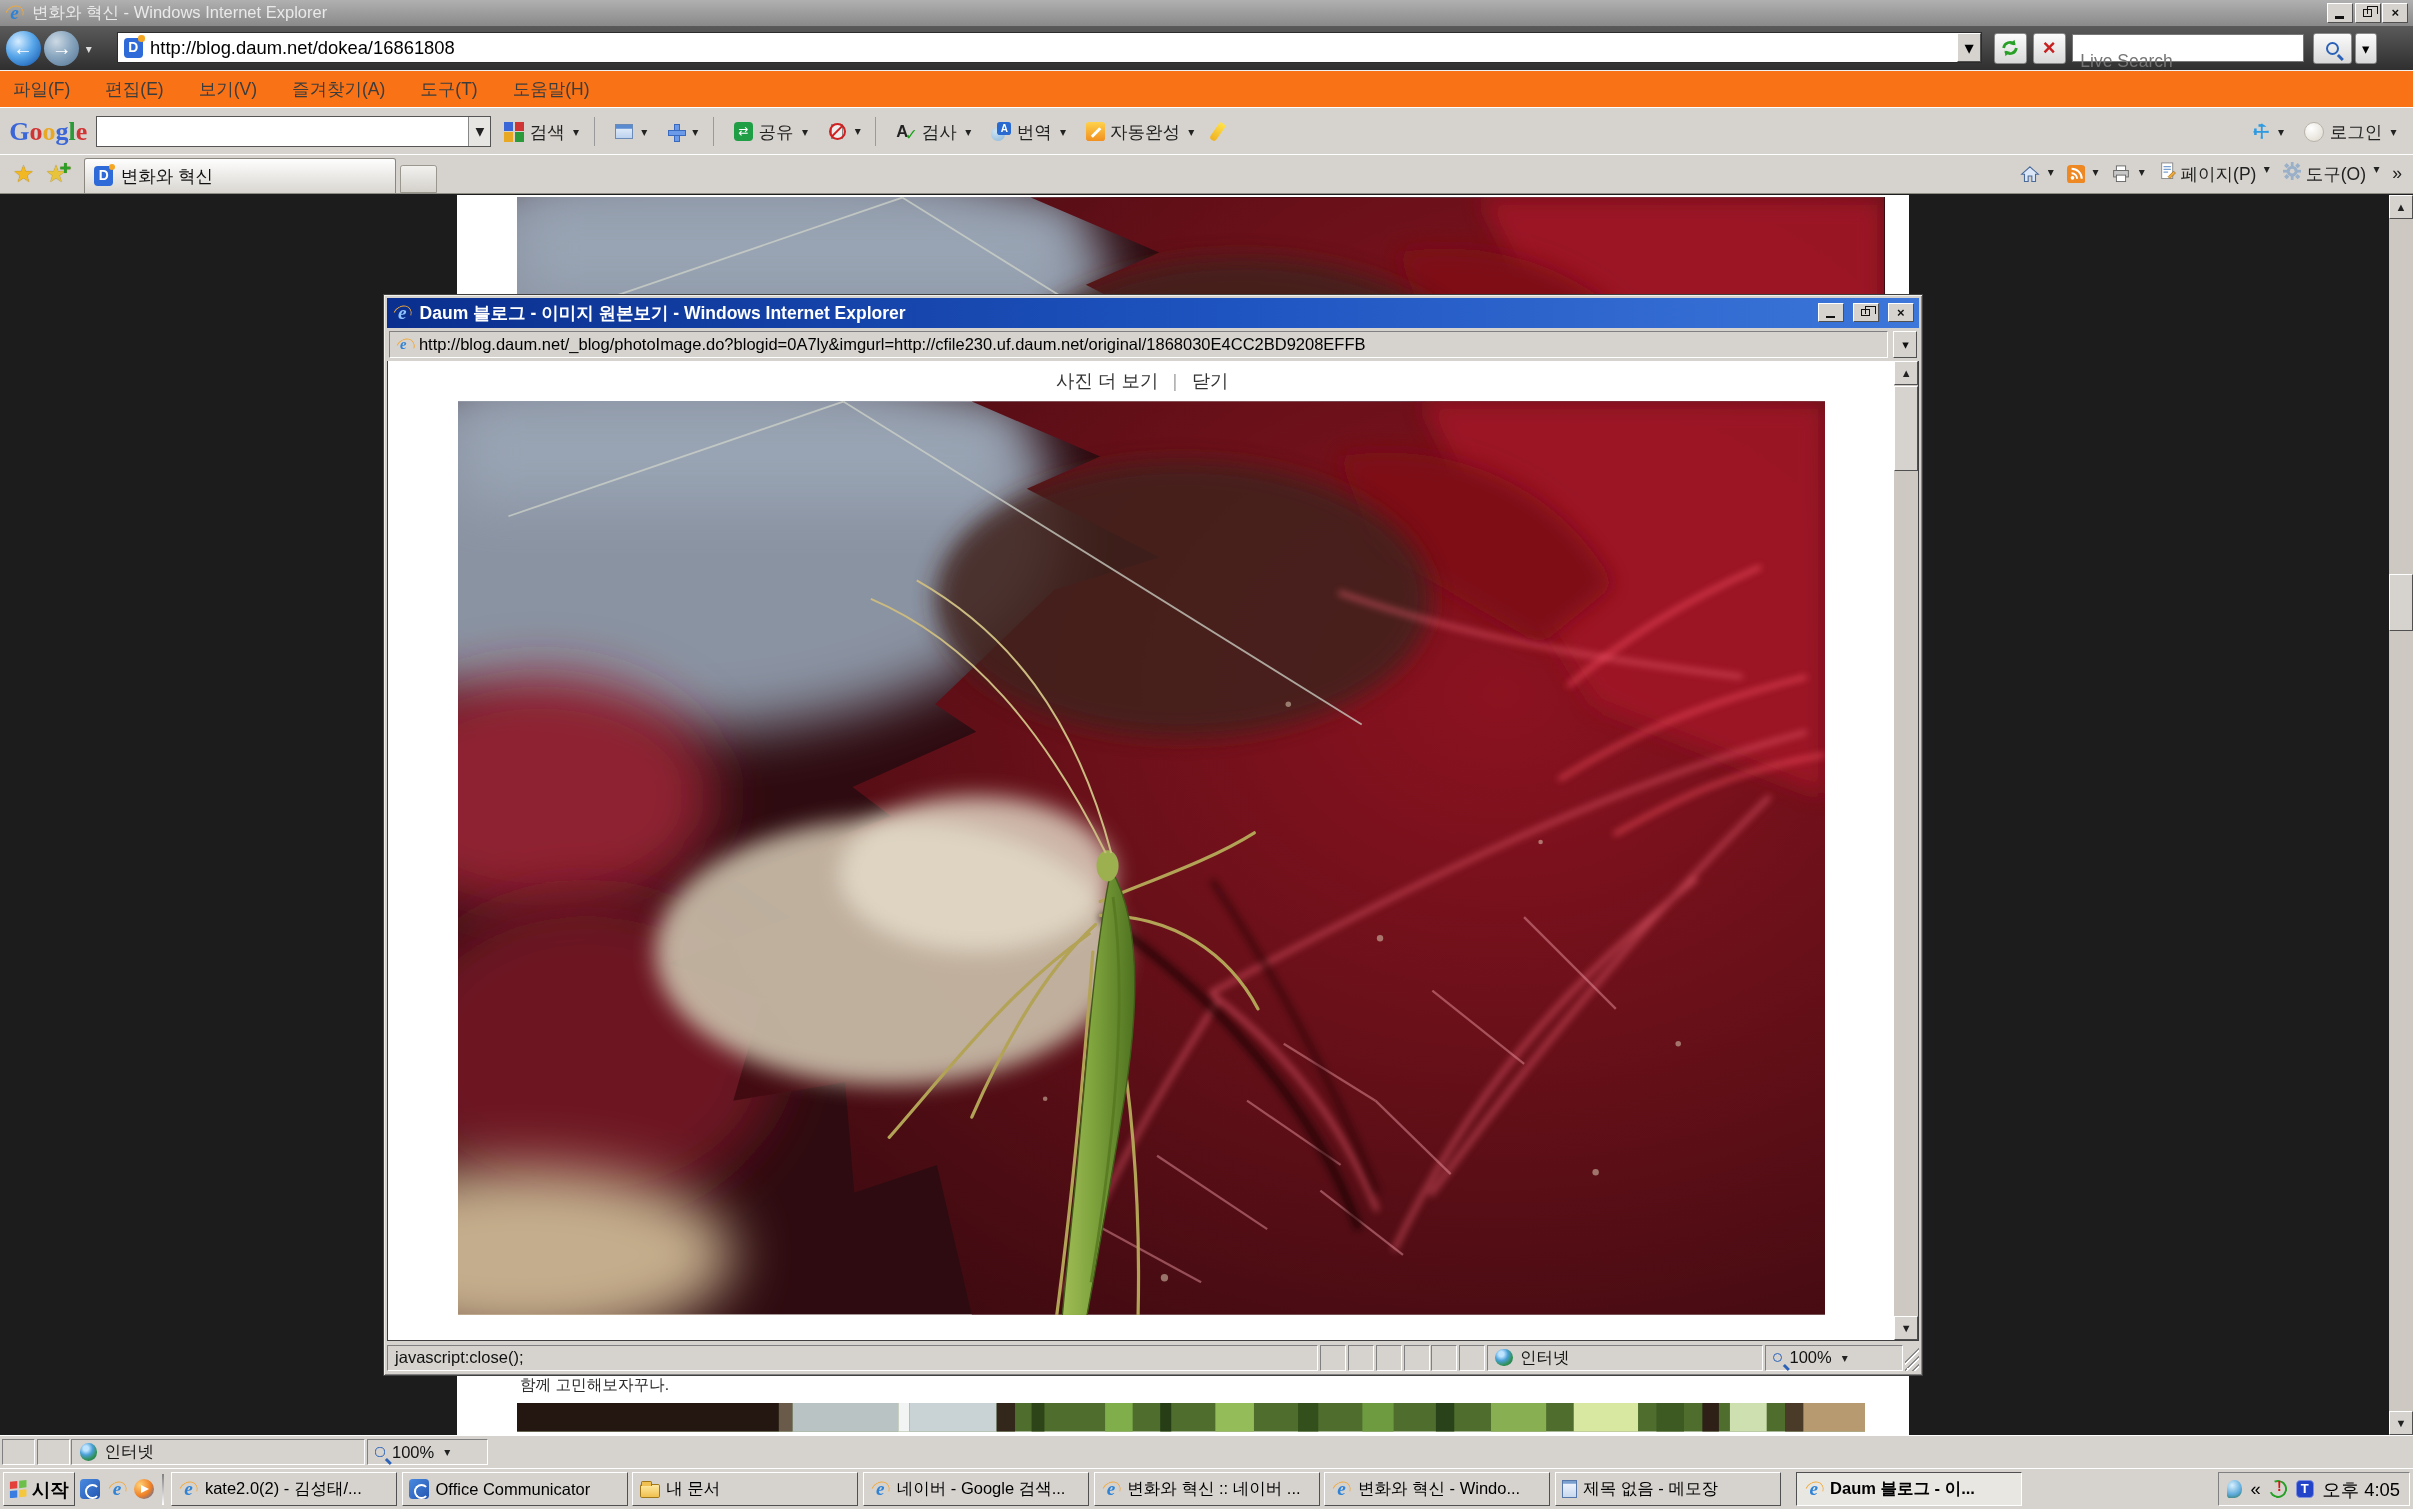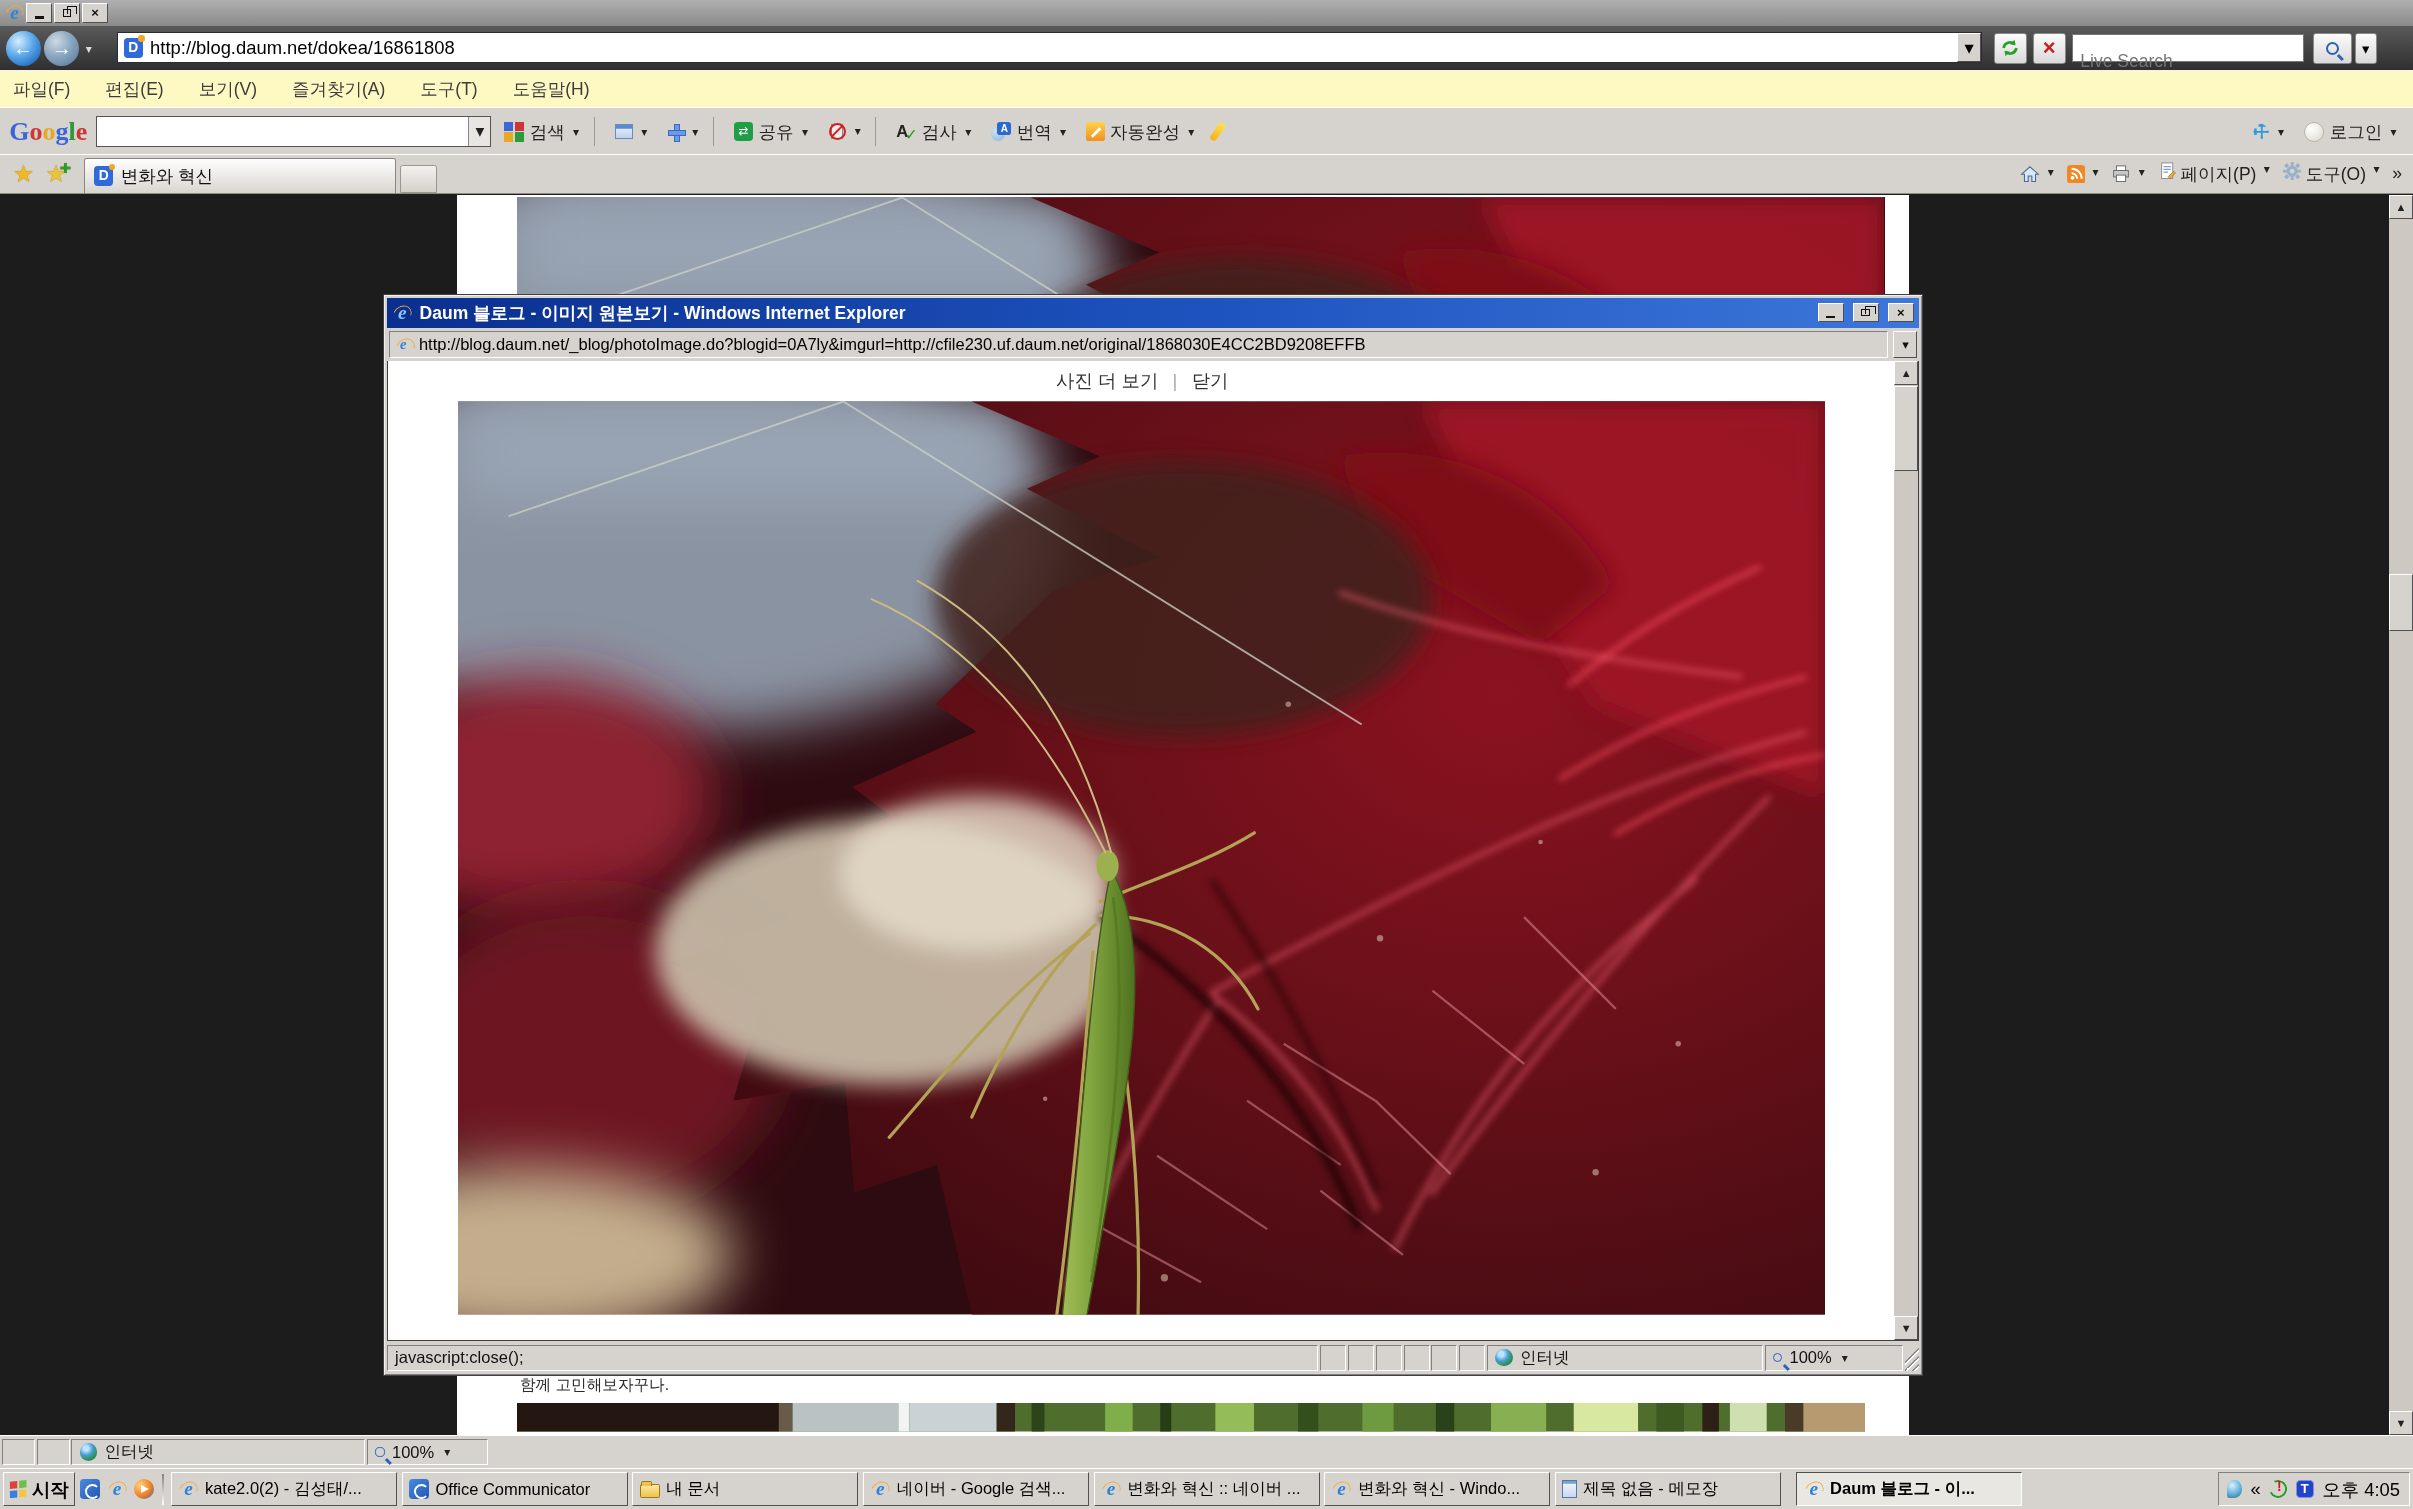--- a/index.html
+++ b/index.html
@@ -32,21 +32,21 @@
     border:0.9px solid #2c2c2c;display:flex;align-items:center;padding:0 5.5px;font-size:18.4px;color:#000;}
   .addr-dd{position:absolute;right:0;top:0;width:24px;height:29px;display:flex;align-items:center;justify-content:center;}
   .navicon{width:33px;height:31px;display:flex;align-items:center;justify-content:center;margin-left:3.7px;border-radius:2.8px;
     background:linear-gradient(#fbfbfb,#d9d9d9);border:0.9px solid #8a8a8a;}
   .lsbox{position:absolute;left:2072px;top:8.3px;width:232px;height:27.6px;background:#fff;border:0.9px solid #777;}
   .lsbox input{width:100%;height:100%;border:none;outline:none;font-size:17.5px;color:#444;padding:0 7.3px;
     font-family:"Liberation Sans","DejaVu Sans",sans-serif;background:transparent;margin-top:13px;}
   .mag{width:13px;height:13px;border:2.8px solid #2b62b8;border-radius:50%;position:relative;}
   .mag::after{content:"";position:absolute;width:2.8px;height:7.3px;background:#2b62b8;left:11px;top:10px;transform:rotate(-45deg);}
   
-  .menubar{position:absolute;left:0;top:70px;width:100%;height:37px;background:#fef9c3;
+  .menubar{position:absolute;left:0;top:70px;width:100%;height:37px;background:#f97316;
     border-top:0.9px solid #f4f2ee;display:flex;align-items:center;padding:0 13px;gap:35px;
     font-size:17.5px;color:#3c3c3c;}
   
   .gbar{position:absolute;left:0;top:107px;width:100%;height:48px;background:#d6d3ce;
     border-top:0.9px solid #fff;display:flex;align-items:center;padding:0 9.2px;font-size:17.5px;color:#222;}
   .glogo{font-family:Liberation Serif, serif;font-size:26px;font-weight:bold;margin-right:9.2px;}
   .gsearch{width:395px;height:31px;background:#fff;border:0.9px solid #555;display:flex;align-items:center;}
   .gsearch input{flex:1;border:none;outline:none;height:100%;font-size:17.5px;padding:0 5.5px;background:transparent;}
   .gsd{width:22px;height:100%;border-left:0.9px solid #888;display:flex;align-items:center;justify-content:center;background:#e8e6e2;}
   .gbtn{display:flex;align-items:center;gap:5.5px;padding:3.7px 7.3px;margin-left:5.5px;border-radius:2.8px;cursor:default;}
@@ -153,20 +153,21 @@
   .gwin-ico{width:18.4px;height:15.6px;background:linear-gradient(#eaf2fc,#bcd2ee);border:0.9px solid #6a8ab8;box-shadow:inset 0 3.7px 0 #5a8ad0;}
   .stop-x{color:#c82020;font-size:22px;font-weight:bold;line-height:1;}
 </style>
 </head>
 <body>
 
 <div id="screen">
 
   <div class="titlebar">
     <span class="ie-ico">e</span>
+    <span class="t" style="margin-left:7.3px">변화와 혁신 - Windows Internet Explorer</span>
     <span class="winbtn rz">
         <span class="glyph-min"></span>
       </span>
     <span class="winbtn rz">
         <span class="glyph-rest"></span>
       </span>
     <span class="winbtn rz">×</span>
   </div>
 
   <div class="navband">

